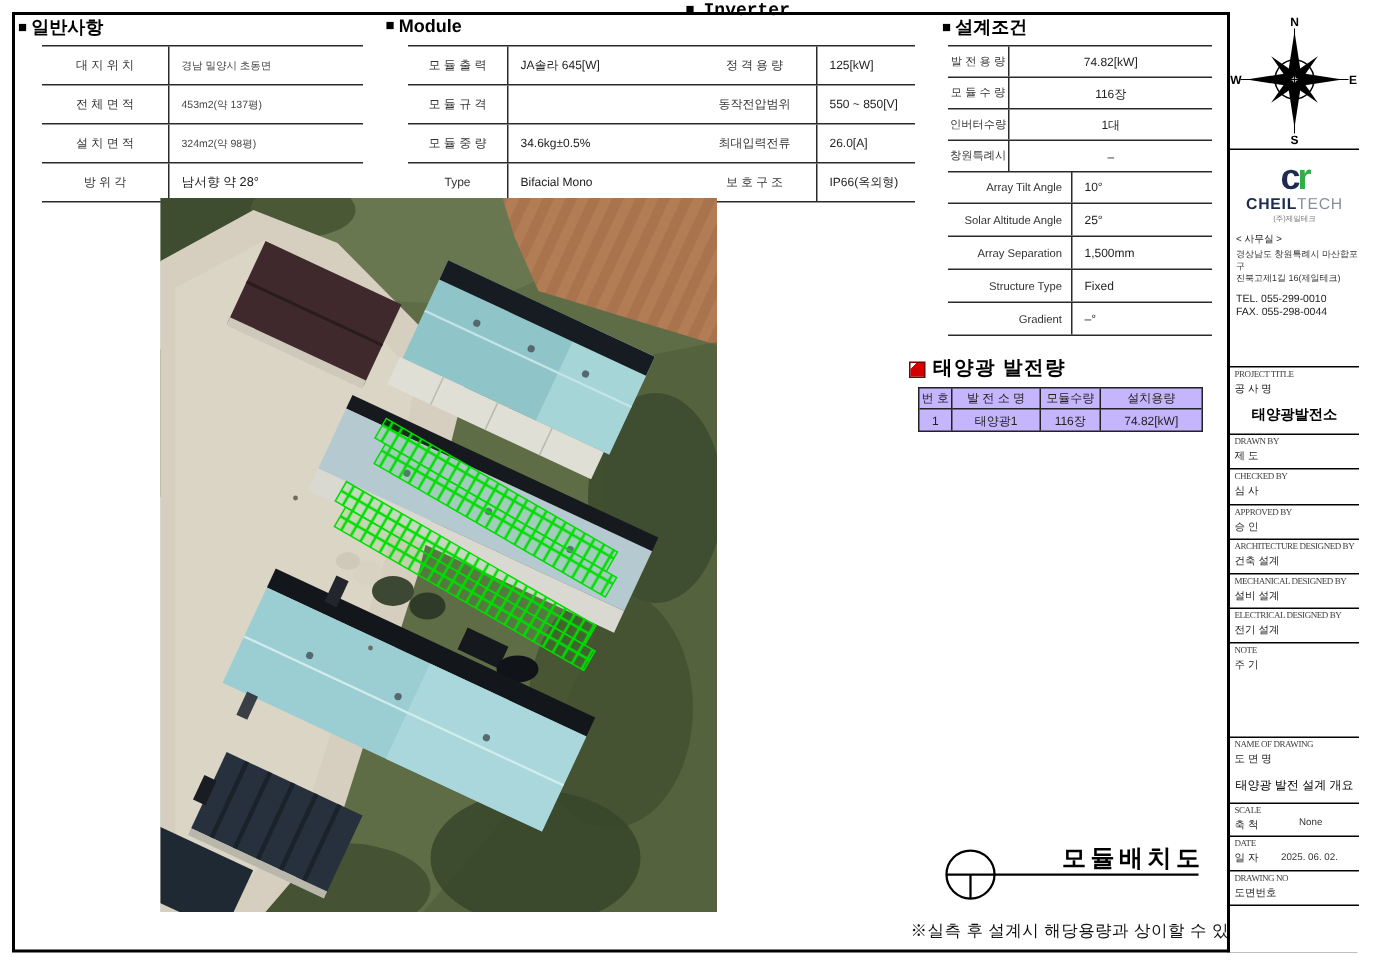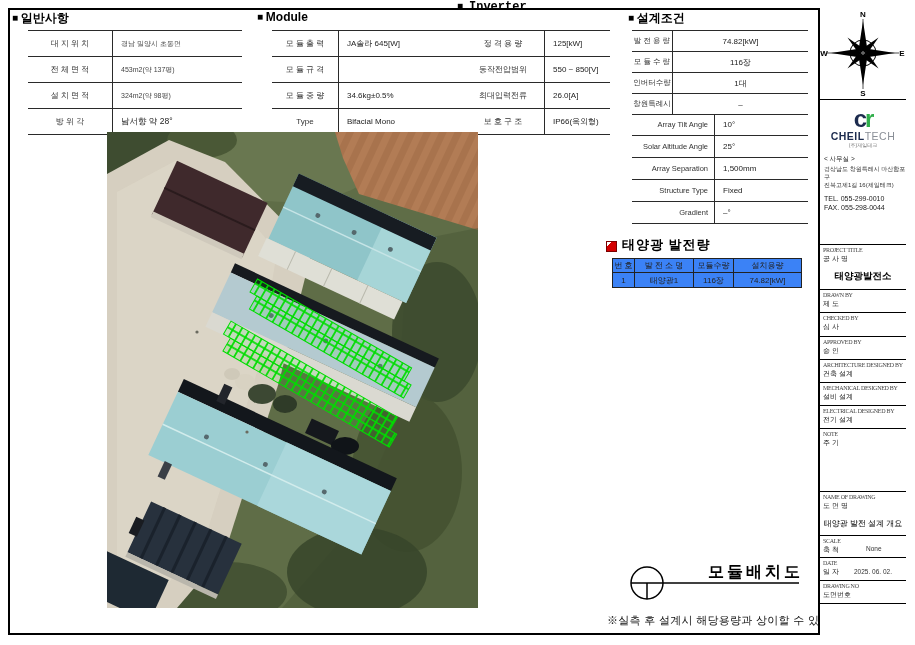--- a/index.html
+++ b/index.html
@@ -8,28 +8,28 @@
   .frame{position:absolute;left:8px;top:8px;width:897px;height:627px;border:2px solid #000;box-sizing:border-box;}
   .abs{position:absolute;}
   .sec-title{position:absolute;font-weight:bold;font-size:12px;color:#000;white-space:nowrap;}
   .sec-title::before{content:"■ ";font-size:10px;vertical-align:1px;}
   
   .tbl{position:absolute;box-sizing:border-box;border-top:1.4px solid #2a2a2a;}
   .tbl .tr{display:flex;align-items:stretch;height:26px;border-bottom:1.4px solid #2a2a2a;box-sizing:border-box;}
   .tbl .lab{display:flex;align-items:center;justify-content:center;text-align:center;
             font-size:8px;color:#333;border-right:1px solid #2a2a2a;white-space:nowrap;}
   .tbl .val{flex:1;display:flex;align-items:center;padding-left:8px;font-size:8px;color:#222;white-space:nowrap;}
-  .t1 .lab{width:84px;} .t2 .lab{width:66px;} .t3 .lab{width:82px;}
+  .t1 .lab{width:84px;} .t2 .lab{width:66px;} .t3 .lab{width:82px;font-family:Liberation Serif, serif;}
   .t1 .tr:nth-child(-n+3) .val{font-size:7px;color:#444;}
   .t1 .tr:last-child .val{font-size:8.5px;}
   .t4 .tr{height:21px;} .t4 .lab{width:40px;font-size:7.5px;}
   .t4 .val{justify-content:center;padding-left:0;}
   .t5 .tr{height:22px;} .t5 .lab{width:76px;justify-content:flex-end;padding-right:6px;font-size:7.5px;color:#333;}
   
-  .gt{position:absolute;display:grid;border:1px solid #222;background:#3b82f6;}
+  .gt{position:absolute;display:grid;border:1px solid #222;background:#c4b5fd;}
   .gt div{display:flex;align-items:center;justify-content:center;height:14px;font-size:8px;color:#222;
           border-right:1px solid #222;border-bottom:1px solid #222;box-sizing:border-box;white-space:nowrap;}
   .gt div:nth-child(4n){border-right:none;}
   .gt div:nth-last-child(-n+4){border-bottom:none;}
   .gen-title{position:absolute;font-weight:bold;font-size:13px;color:#000;letter-spacing:1px;}
   .gen-icon{position:absolute;width:11px;height:11px;background:linear-gradient(135deg,#ffffff 0 24%,#d40000 24%);
             border:1px solid #7a0000;box-sizing:border-box;}
   
   .tb-col{position:absolute;left:818px;top:8px;width:88px;height:627px;border-left:2px solid #000;
           box-sizing:border-box;background:#fff;}

